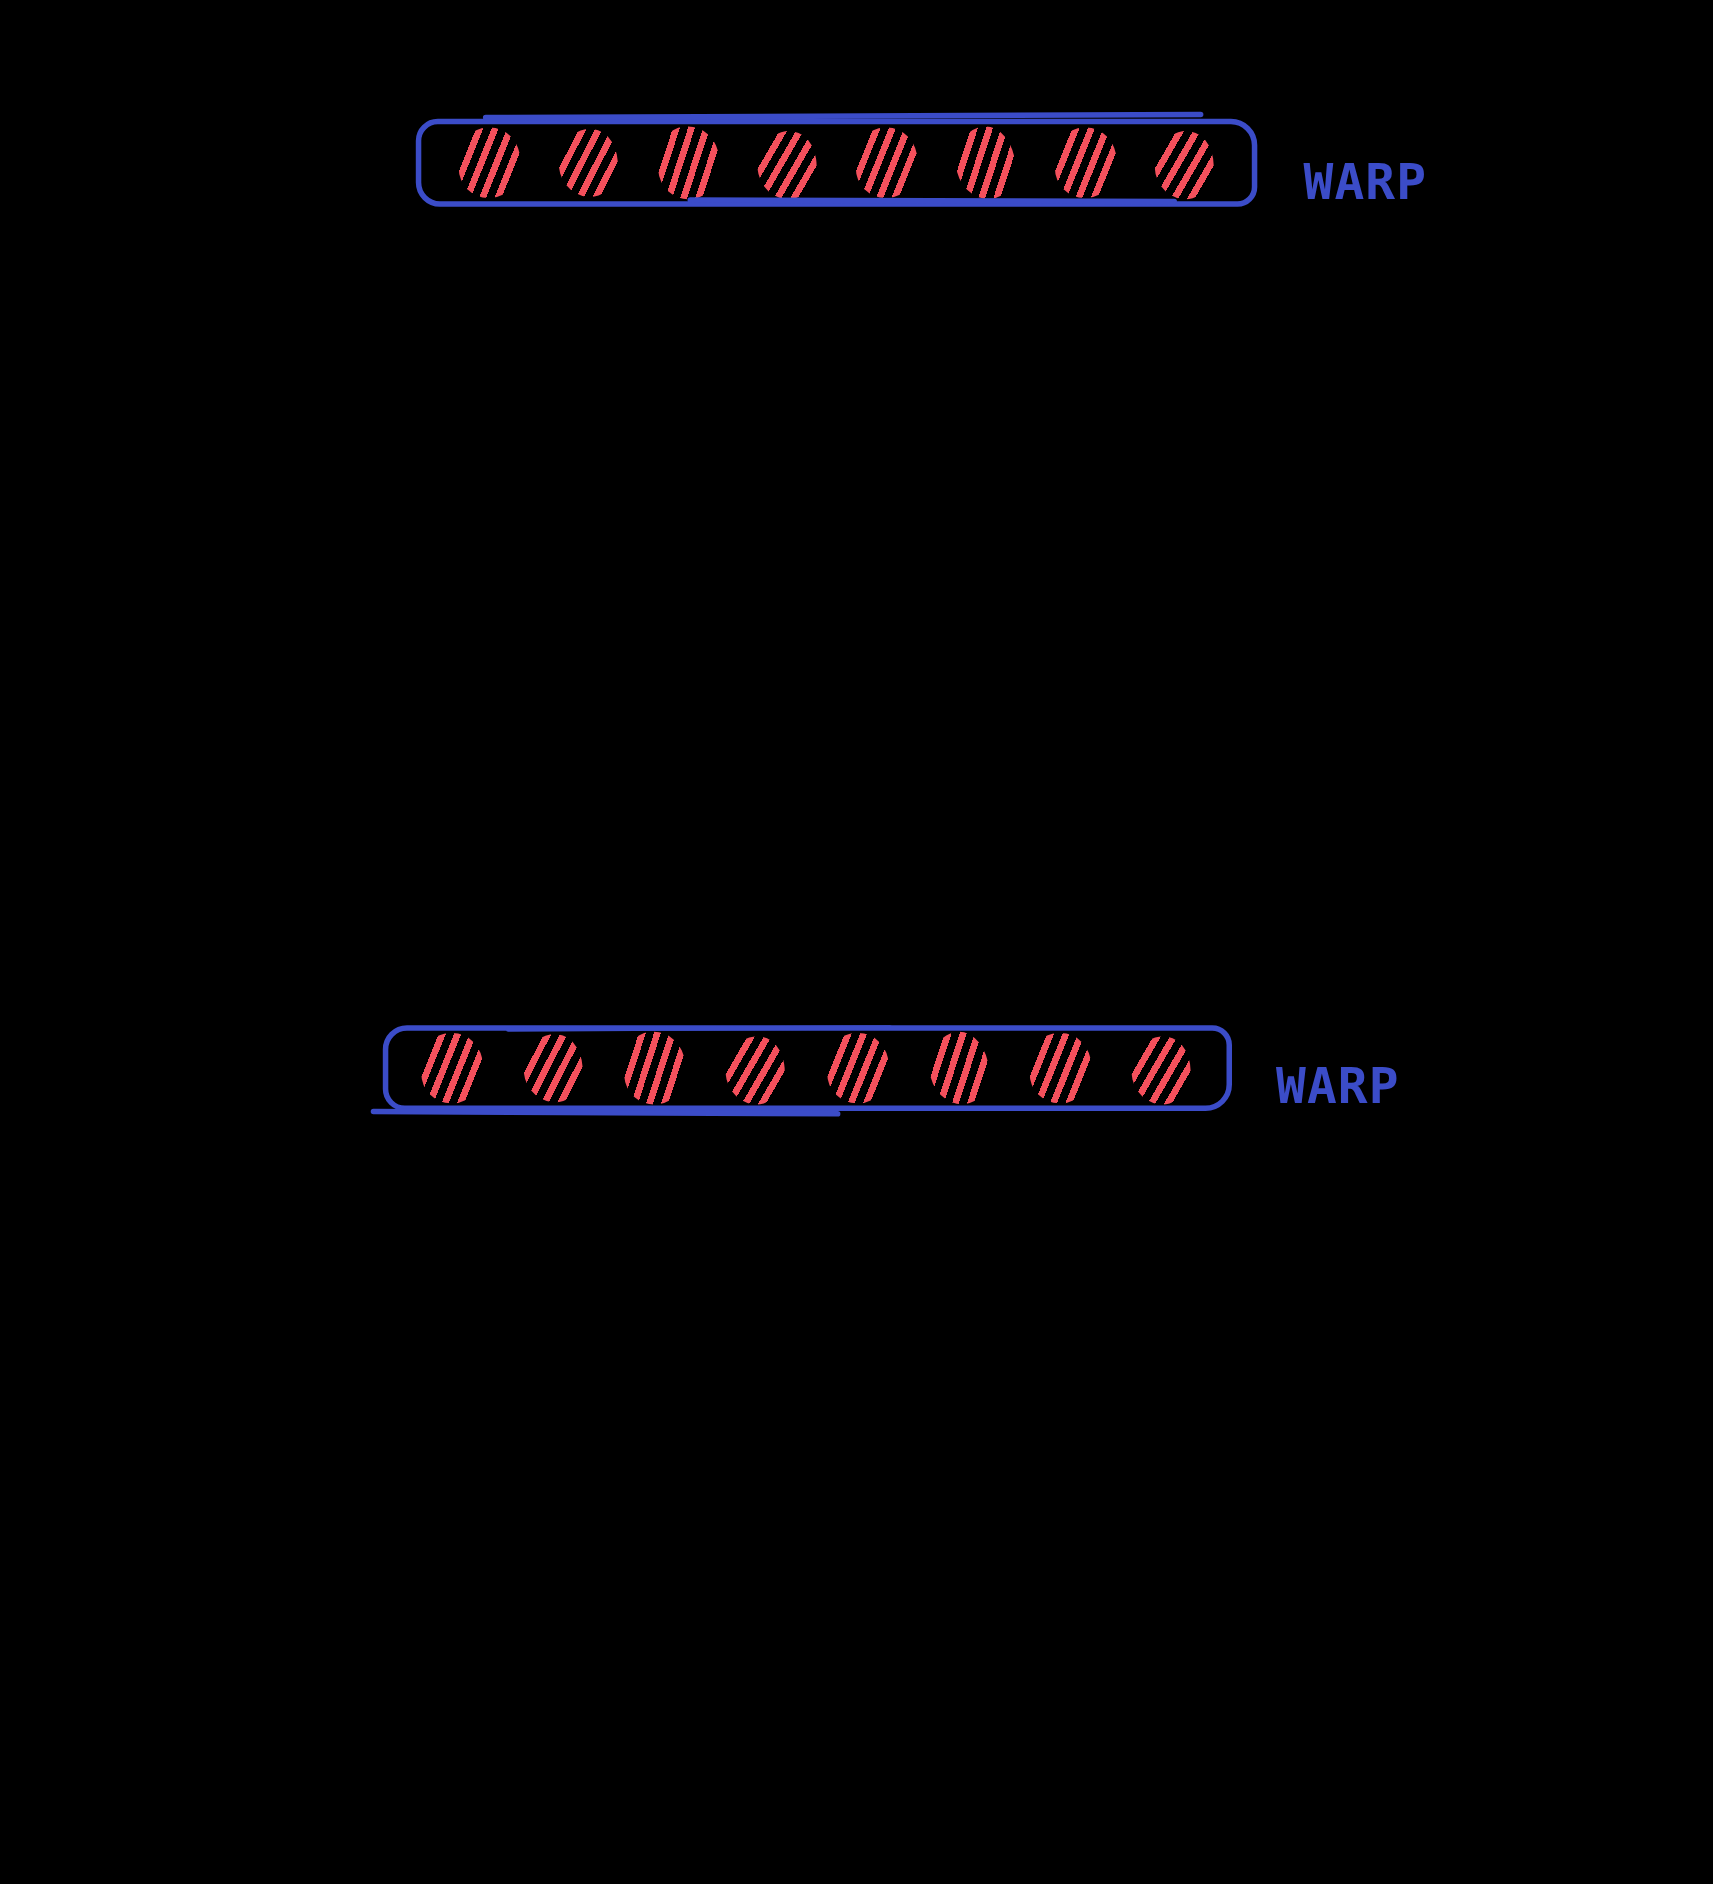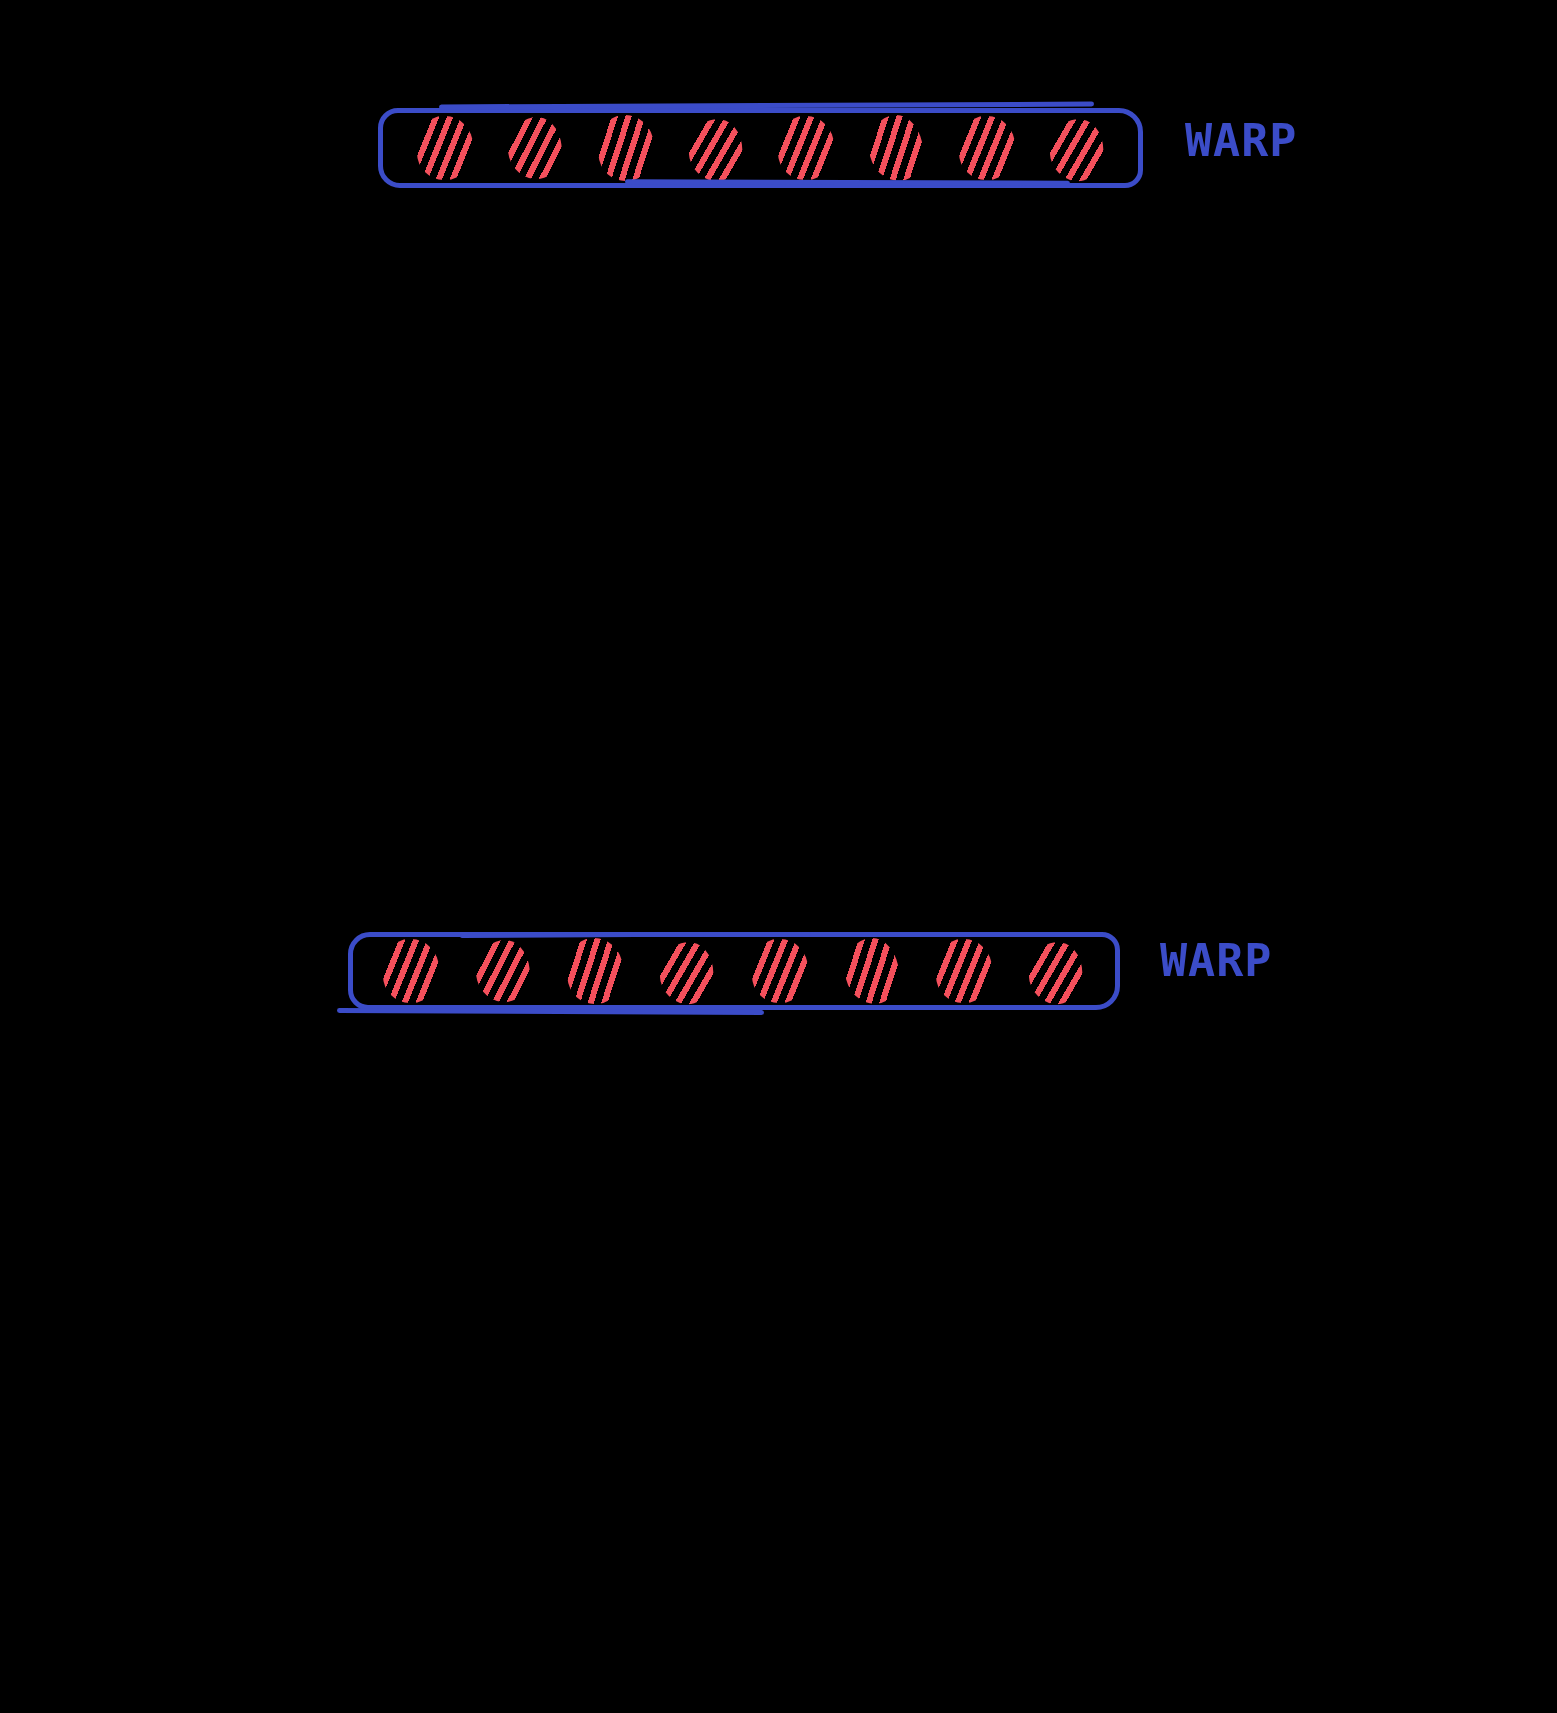--- a/index.html
+++ b/index.html
@@ -6,21 +6,21 @@
   body{
     width:1557px;height:1713px;
     background:#000000;
     position:relative;
     overflow:hidden;
     font-family:"DejaVu Sans Mono", monospace;
   }
   .canvas{position:absolute;inset:0;}
 
   
-  .warp-row{position:absolute;display:flex;align-items:flex-start;}
+  .warp-row{position:absolute;display:flex;align-items:flex-end;}
   .warp-box{
     position:relative;
     box-sizing:border-box;
     border:5px solid var(--blue);
     display:flex;align-items:center;justify-content:space-between;
     background:transparent;
   }
   
   .warp-box::before,
   .warp-box::after{

